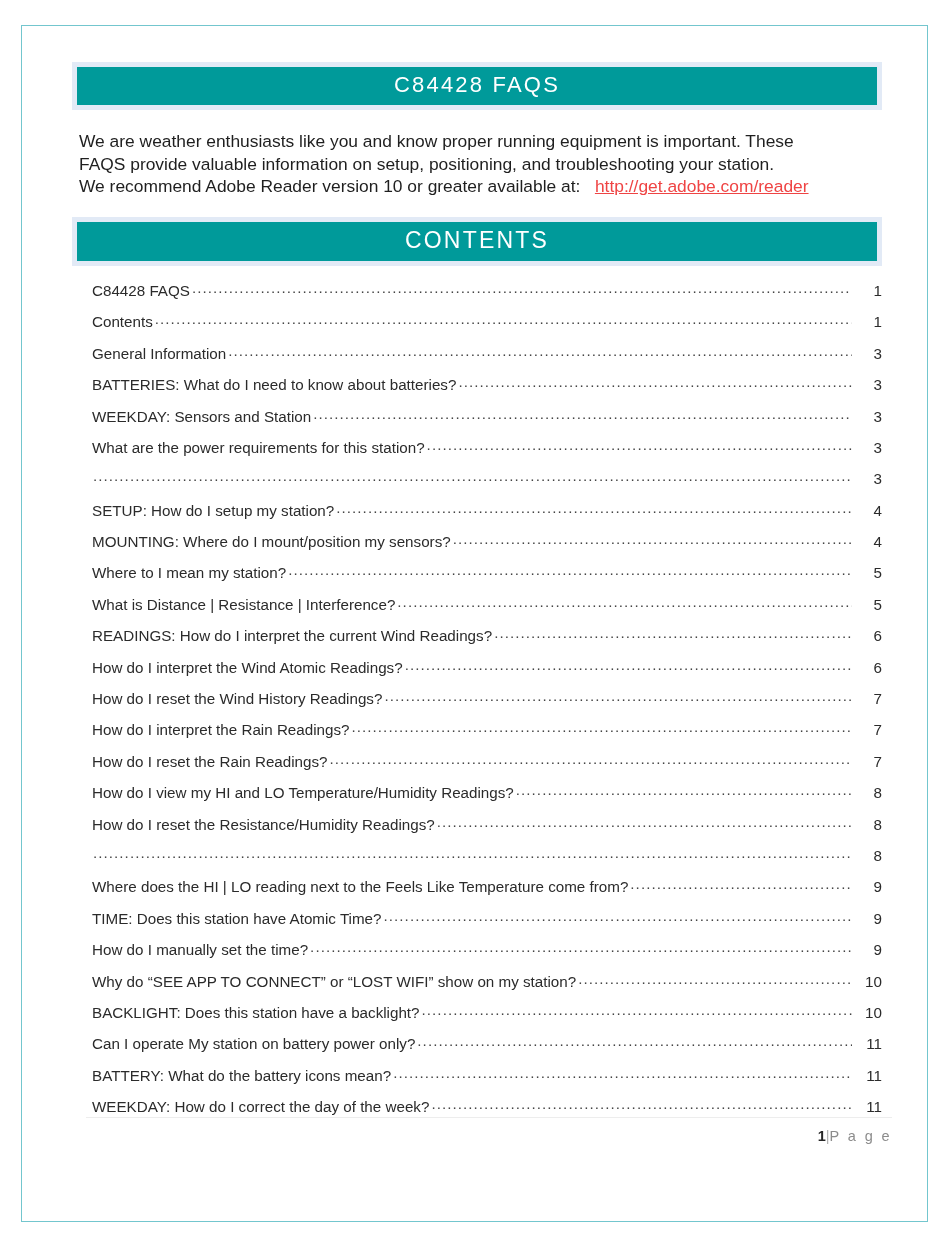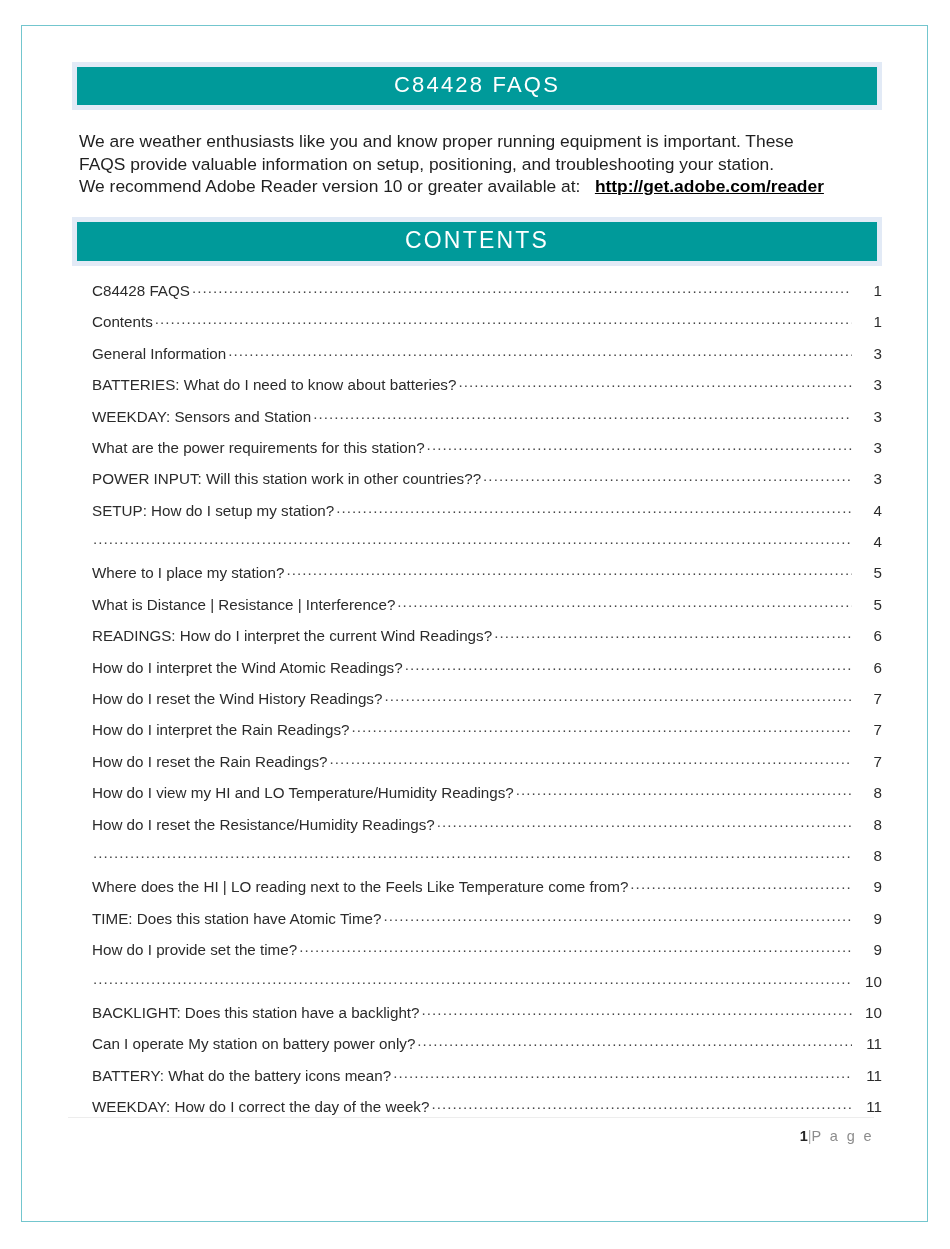--- a/index.html
+++ b/index.html
@@ -65,23 +65,22 @@
   .intro {
     margin: 20px 0 12px 7px;
     width: 800px;
     font-size: 17.4px;
     line-height: 22.6px;
     color: #1f1f1f;
     font-weight: 400;
   }
   .intro .line { display: block; white-space: nowrap; }
   .intro a.link {
-    color: #000000;
+    color: #ef4444;
     text-decoration: underline;
-    font-weight: bold;
   }
 
   .bar-contents-wrap { margin-top: 19px; }
 
   
   .toc {
     margin-top: 15px;
     padding-left: 20px;
     width: 810px;
   }
@@ -118,21 +117,21 @@
   .toc-page {
     flex: 0 0 28px;
     text-align: right;
     font-size: 15.2px;
     color: #2b2b2b;
   }
 
   
   .footer {
     position: absolute;
-    left: 68px;
+    left: 86px;
     top: 1117px;
     width: 806px;
   }
   .footer-rule {
     height: 1px;
     background: #ededed;
     width: 100%;
   }
   .footer-text {
     text-align: right;
@@ -208,38 +207,38 @@
       <span class="toc-page">3</span>
     </div>
 
     <div class="toc-row">
       <span class="toc-label">What are the power requirements for this station?</span>
       <span class="toc-dots"></span>
       <span class="toc-page">3</span>
     </div>
 
     <div class="toc-row">
-      <span class="toc-label">POWER INPUT: Will this station work in other countries??</span>
       <span class="toc-dots"></span>
       <span class="toc-page">3</span>
     </div>
 
     <div class="toc-row">
       <span class="toc-label">SETUP: How do I setup my station?</span>
       <span class="toc-dots"></span>
       <span class="toc-page">4</span>
     </div>
 
     <div class="toc-row">
+      <span class="toc-label">MOUNTING: Where do I mount/position my sensors?</span>
       <span class="toc-dots"></span>
       <span class="toc-page">4</span>
     </div>
 
     <div class="toc-row">
-      <span class="toc-label">Where to I place my station?</span>
+      <span class="toc-label">Where to I mean my station?</span>
       <span class="toc-dots"></span>
       <span class="toc-page">5</span>
     </div>
 
     <div class="toc-row">
       <span class="toc-label">What is Distance | Resistance | Interference?</span>
       <span class="toc-dots"></span>
       <span class="toc-page">5</span>
     </div>
 
@@ -296,26 +295,27 @@
       <span class="toc-page">9</span>
     </div>
 
     <div class="toc-row">
       <span class="toc-label">TIME: Does this station have Atomic Time?</span>
       <span class="toc-dots"></span>
       <span class="toc-page">9</span>
     </div>
 
     <div class="toc-row">
-      <span class="toc-label">How do I provide set the time?</span>
+      <span class="toc-label">How do I manually set the time?</span>
       <span class="toc-dots"></span>
       <span class="toc-page">9</span>
     </div>
 
     <div class="toc-row">
+      <span class="toc-label">Why do “SEE APP TO CONNECT” or “LOST WIFI” show on my station?</span>
       <span class="toc-dots"></span>
       <span class="toc-page">10</span>
     </div>
 
     <div class="toc-row">
       <span class="toc-label">BACKLIGHT: Does this station have a backlight?</span>
       <span class="toc-dots"></span>
       <span class="toc-page">10</span>
     </div>
 

